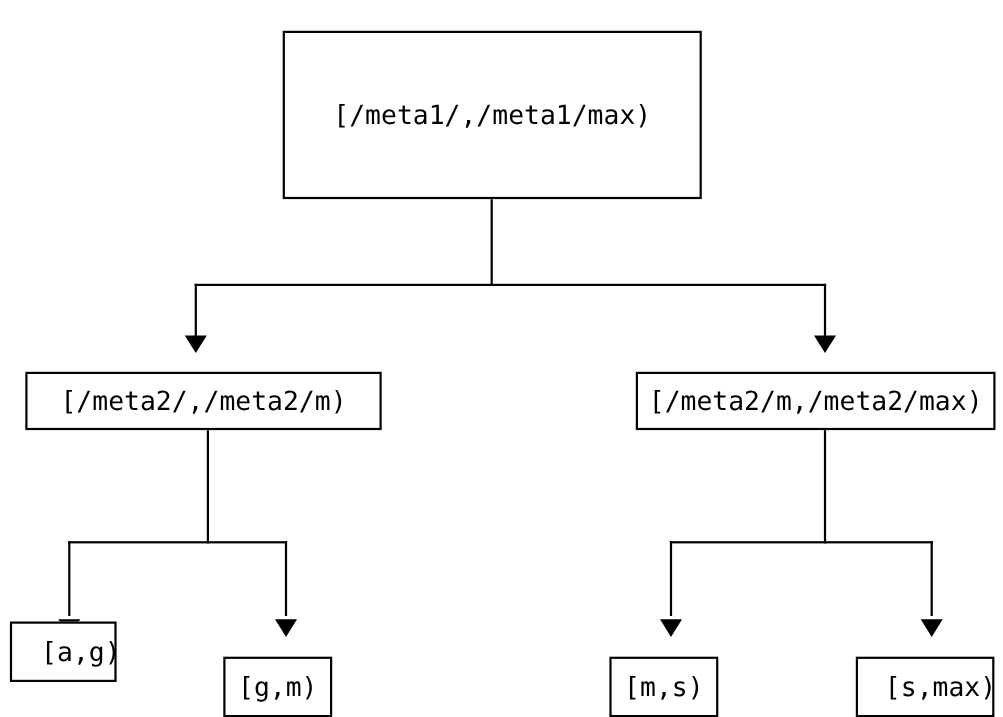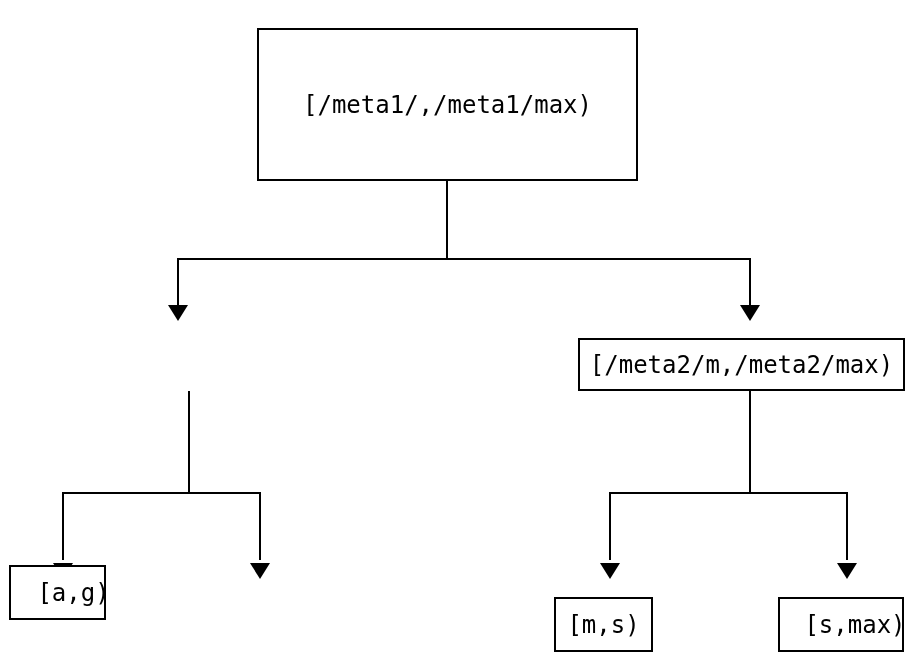--- a/index.html
+++ b/index.html
@@ -100,29 +100,35 @@
   <div class="line h-l2-right"></div>
   <div class="line v-l2-rl"></div>
   <div class="line v-l2-rr"></div>
   <div class="arrow-down a-l2-rl"></div>
   <div class="arrow-down a-l2-rr"></div>
 
   <div class="node node-root">
     <span class="node-label">[/meta1/,/meta1/max)</span>
   </div>
 
+  <div class="node node-mid-left">
+    <span class="node-label">[/meta2/,/meta2/m)</span>
+  </div>
 
   <div class="node node-mid-right">
     <span class="node-label">[/meta2/m,/meta2/max)</span>
   </div>
 
   <div class="node node-leaf-ag">
     <span class="node-label">[a,g)</span>
   </div>
 
+  <div class="node node-leaf-gm">
+    <span class="node-label">[g,m)</span>
+  </div>
 
   <div class="node node-leaf-ms">
     <span class="node-label">[m,s)</span>
   </div>
 
   <div class="node node-leaf-smax">
     <span class="node-label">[s,max)</span>
   </div>
 
 </div>

